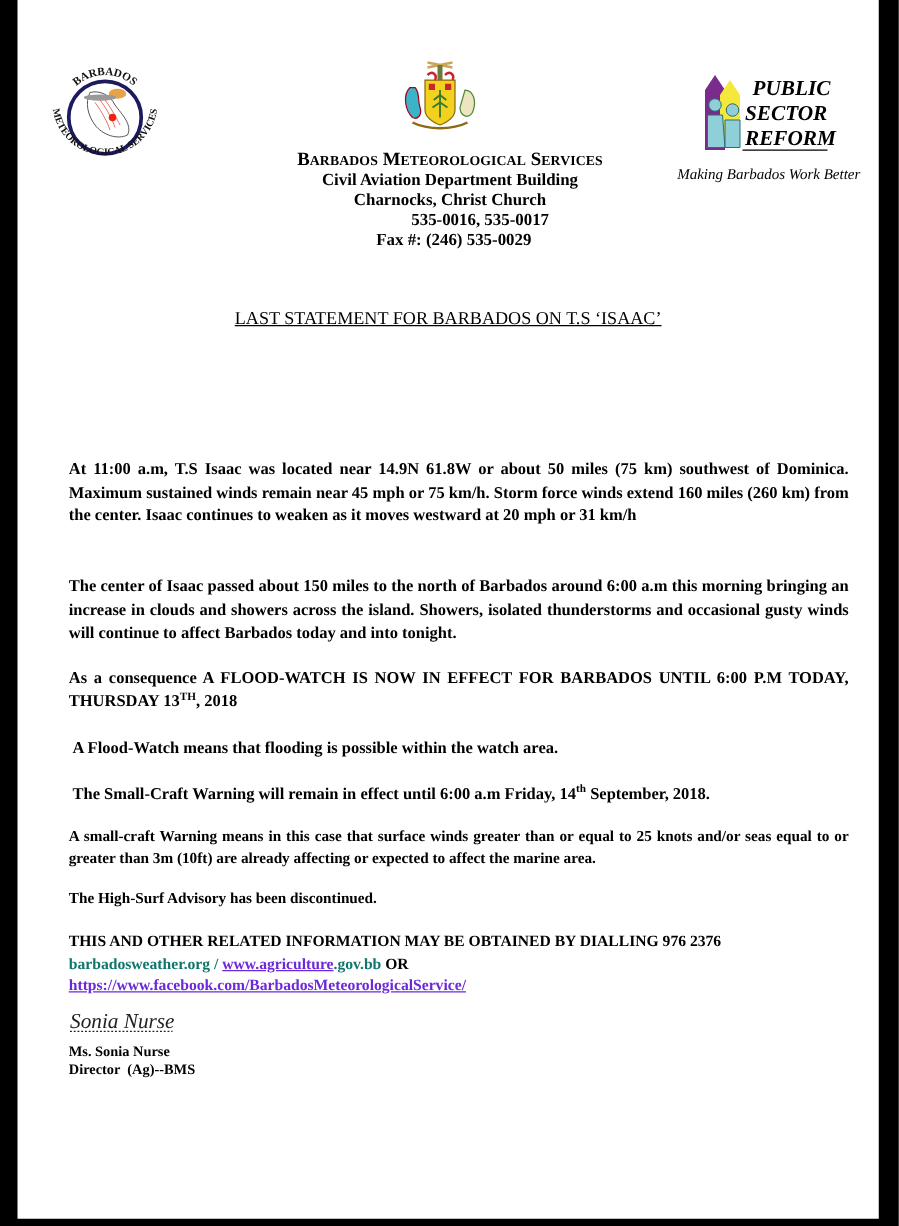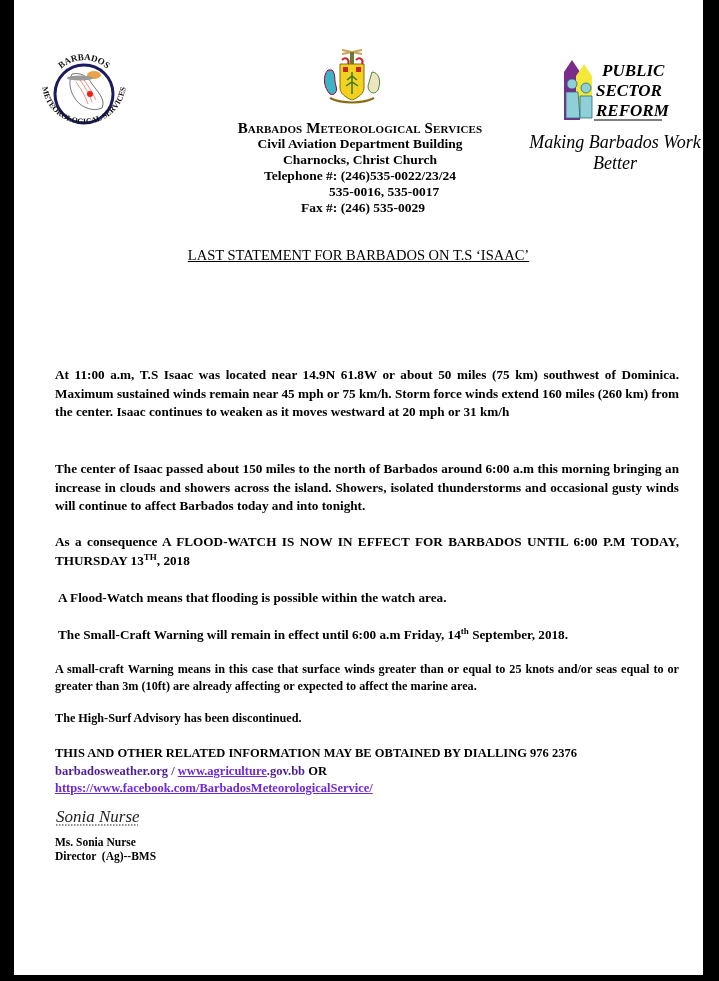--- a/index.html
+++ b/index.html
@@ -8,21 +8,21 @@
     font-family: "Liberation Serif", "DejaVu Serif", serif; color: #000;
   }
   .page {
     position: absolute; left: 14px; top: 0; width: 689px; height: 975px; background: #fff;
   }
   .abs { position: absolute; }
   
   .bms-logo { left: 14px; top: 42px; width: 112px; height: 100px; }
   .coat-arms { left: 302px; top: 48px; width: 72px; height: 62px; }
   .psr-logo { left: 544px; top: 52px; width: 120px; height: 72px; }
-  .psr-tagline { left: 513px; top: 132px; width: 176px; text-align: center; font-style: italic; font-size: 18px; }
+  .psr-tagline { left: 513px; top: 132px; width: 176px; text-align: center; font-style: italic; font-size: 12px; }
   
   .letterhead { left: 216px; top: 120px; width: 260px; font-weight: bold; font-size: 13.5px; line-height: 16px; }
   .lh-org { text-align: center; font-size: 15px; font-variant: small-caps; letter-spacing: 0.1px; }
   .lh-line { text-align: center; }
   .lh-phone2 { padding-left: 86px; }
   .lh-fax { padding-left: 44px; }
   
   .title { left: 0; width: 689px; text-align: center; font-weight: normal; font-size: 14.5px; text-decoration: underline; }
   .title1 { top: 247px; }
   .title2 { top: 285px; }
@@ -32,21 +32,21 @@
   .small { font-size: 12.2px; line-height: 17px; }
   .p1 { top: 333px; }
   .p2 { top: 366px; }
   .p3 { top: 460px; }
   .p4 { top: 533px; }
   .p5 { top: 589px; padding-left: 3px; }
   .p6 { top: 626px; padding-left: 3px; }
   .p7 { top: 661px; }
   .p8 { top: 710px; }
   .contact { left: 41px; top: 745px; width: 620px; font-weight: bold; font-size: 12.5px; line-height: 17.5px; }
-  .link { color: #4c1d95; }
+  .link { color: #0f766e; }
   .link-u { color: #6d28d9; text-decoration: underline; }
   .sig { left: 40px; top: 805px; width: 140px; height: 22px; }
   .sig-name { left: 41px; top: 826px; font-weight: bold; font-size: 11.5px; line-height: 13.5px; margin-top: 10px; }
 </style>
 </head>
 <body>
 
 <div class="page">
 
   <div class="abs bms-logo">
@@ -95,21 +95,20 @@
       <text x="38" y="64" font-size="17" font-style="italic" font-weight="bold" font-family="Liberation Serif, serif" fill="#000">REFORM</text>
       <line x1="36" y1="68" x2="104" y2="68" stroke="#000" stroke-width="1"></line>
     </svg>
   </div>
   <div class="abs psr-tagline">Making Barbados Work Better</div>
 
   <div class="abs letterhead">
     <div class="lh-org">Barbados Meteorological Services</div>
     <div class="lh-line">Civil Aviation Department Building</div>
     <div class="lh-line">Charnocks, Christ Church</div>
-    <div class="lh-line">Telephone #: (246)535-0022/23/24</div>
     <div class="lh-phone2" style="padding-left:99px;">535-0016, 535-0017</div>
     <div class="lh-fax" style="padding-left:71px;">Fax #: (246) 535-0029</div>
   </div>
 
   <div class="abs title title1">LAST STATEMENT FOR BARBADOS ON T.S ‘ISAAC’</div>
 
   <div class="abs body-text p2">At 11:00 a.m, T.S Isaac was located near 14.9N 61.8W or about 50 miles (75 km) southwest of Dominica. Maximum sustained winds remain near 45 mph or 75 km/h. Storm force winds extend 160 miles (260 km)  from the center. Isaac continues to weaken as it moves westward at 20 mph or 31 km/h</div>
   <div class="abs body-text p3">The center of Isaac passed about 150 miles to the north of Barbados around 6:00 a.m this morning bringing an increase in clouds and showers across the island.  Showers, isolated thunderstorms and occasional gusty winds will continue to affect Barbados today and into tonight.</div>
   <div class="abs body-text p4"><span>As a consequence A FLOOD-WATCH IS NOW IN EFFECT FOR BARBADOS UNTIL 6:00 P.M TODAY, THURSDAY 13</span><sup>TH</sup><span>, 2018</span></div>
   <div class="abs body-text p5">A Flood-Watch means that flooding is possible within the watch area.</div>

